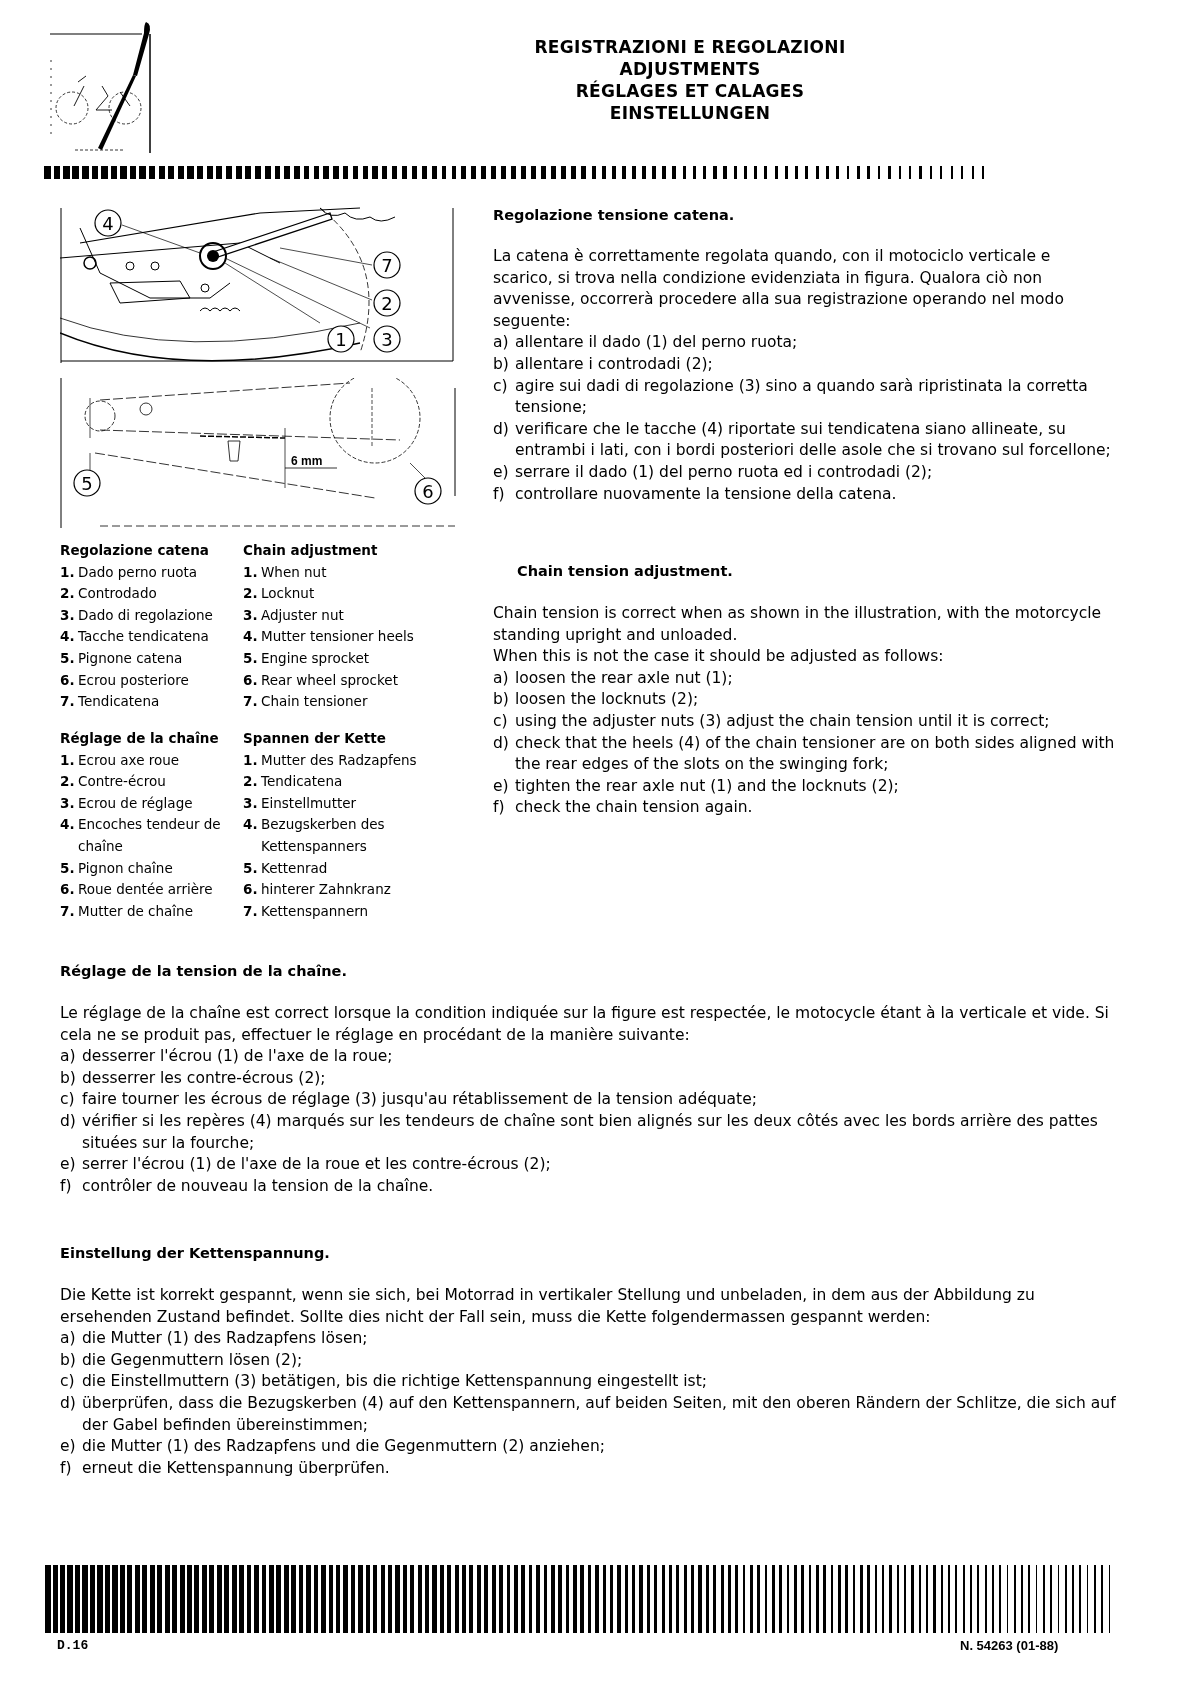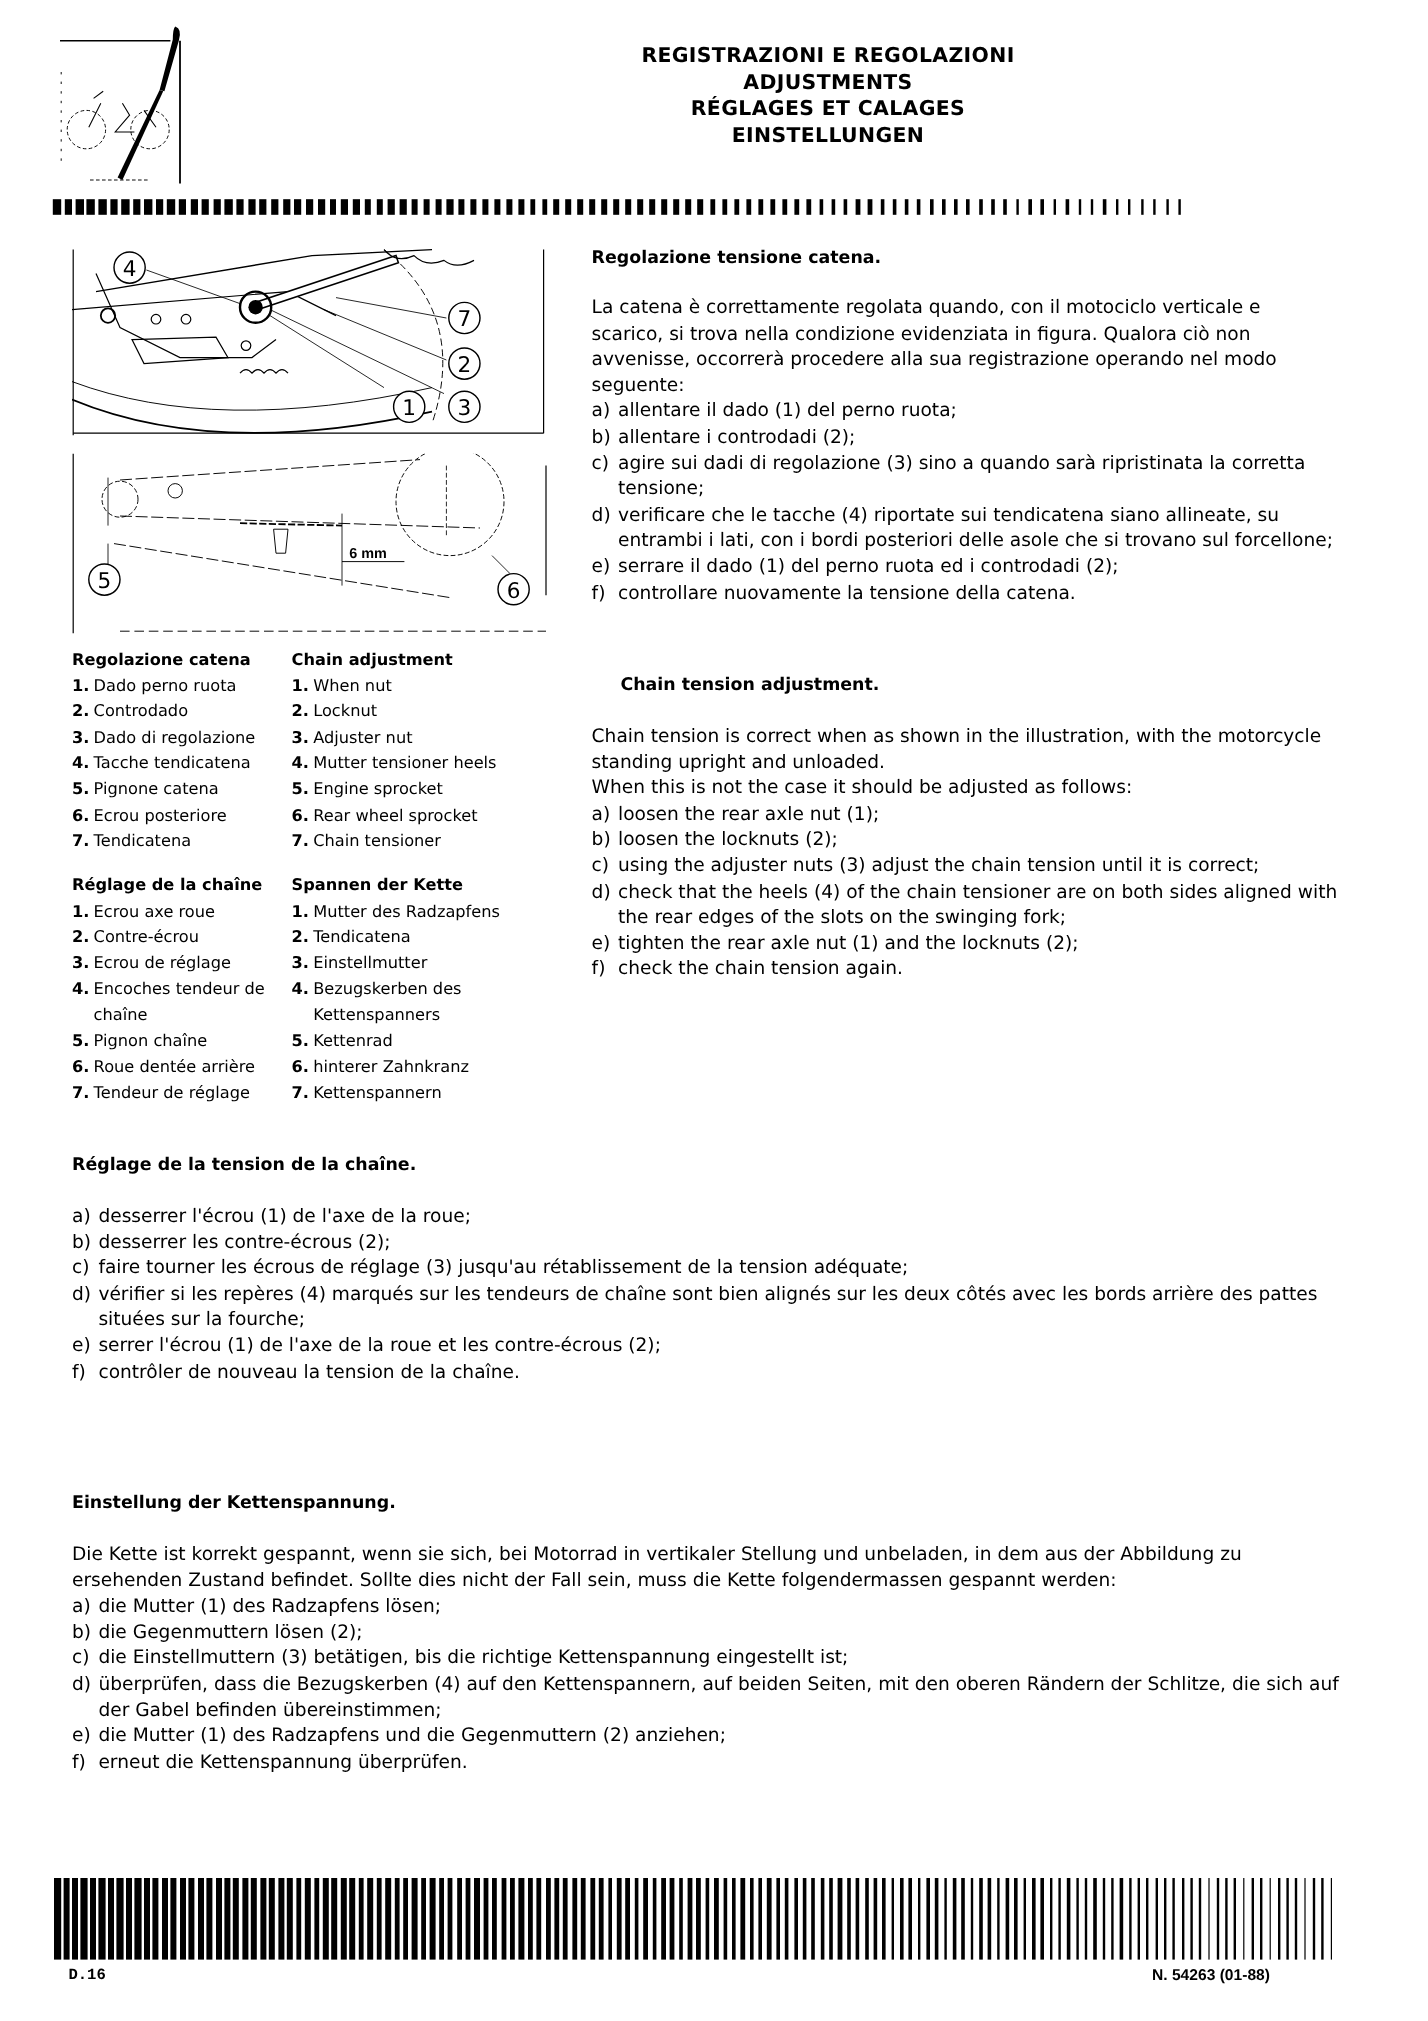--- a/index.html
+++ b/index.html
@@ -338,21 +338,21 @@
       <div class="row">
         <span class="num">5.</span>
         <span class="lbl">Pignon chaîne</span>
       </div>
       <div class="row">
         <span class="num">6.</span>
         <span class="lbl">Roue dentée arrière</span>
       </div>
       <div class="row">
         <span class="num">7.</span>
-        <span class="lbl">Tendeur de réglage</span>
+        <span class="lbl">Mutter de chaîne</span>
       </div>
     </div>
 </div>
 <div id="leg-de" class="abs legend">
   <div class="hdr">Spannen der Kette</div>
   <div class="items">
       <div class="row">
         <span class="num">1.</span>
         <span class="lbl">Mutter des Radzapfens</span>
       </div>
@@ -441,20 +441,21 @@
       </div>
       <div class="step">
         <span class="mk">f)</span>
         <span class="tx">check the chain tension again.</span>
       </div>
     </div>
 </div>
 
 <div id="sec-fr-title" class="abs sect-title">Réglage de la tension de la chaîne.</div>
 <div id="sec-fr" class="abs">
+  <div class="para">Le réglage de la chaîne est correct lorsque la condition indiquée sur la figure est respectée, le motocycle étant à la verticale et vide. Si cela ne se produit pas, effectuer le réglage en procédant de la manière suivante:</div>
   <div class="steps">
       <div class="step">
         <span class="mk">a)</span>
         <span class="tx">desserrer l'écrou (1) de l'axe de la roue;</span>
       </div>
       <div class="step">
         <span class="mk">b)</span>
         <span class="tx">desserrer les contre-écrous (2);</span>
       </div>
       <div class="step">

